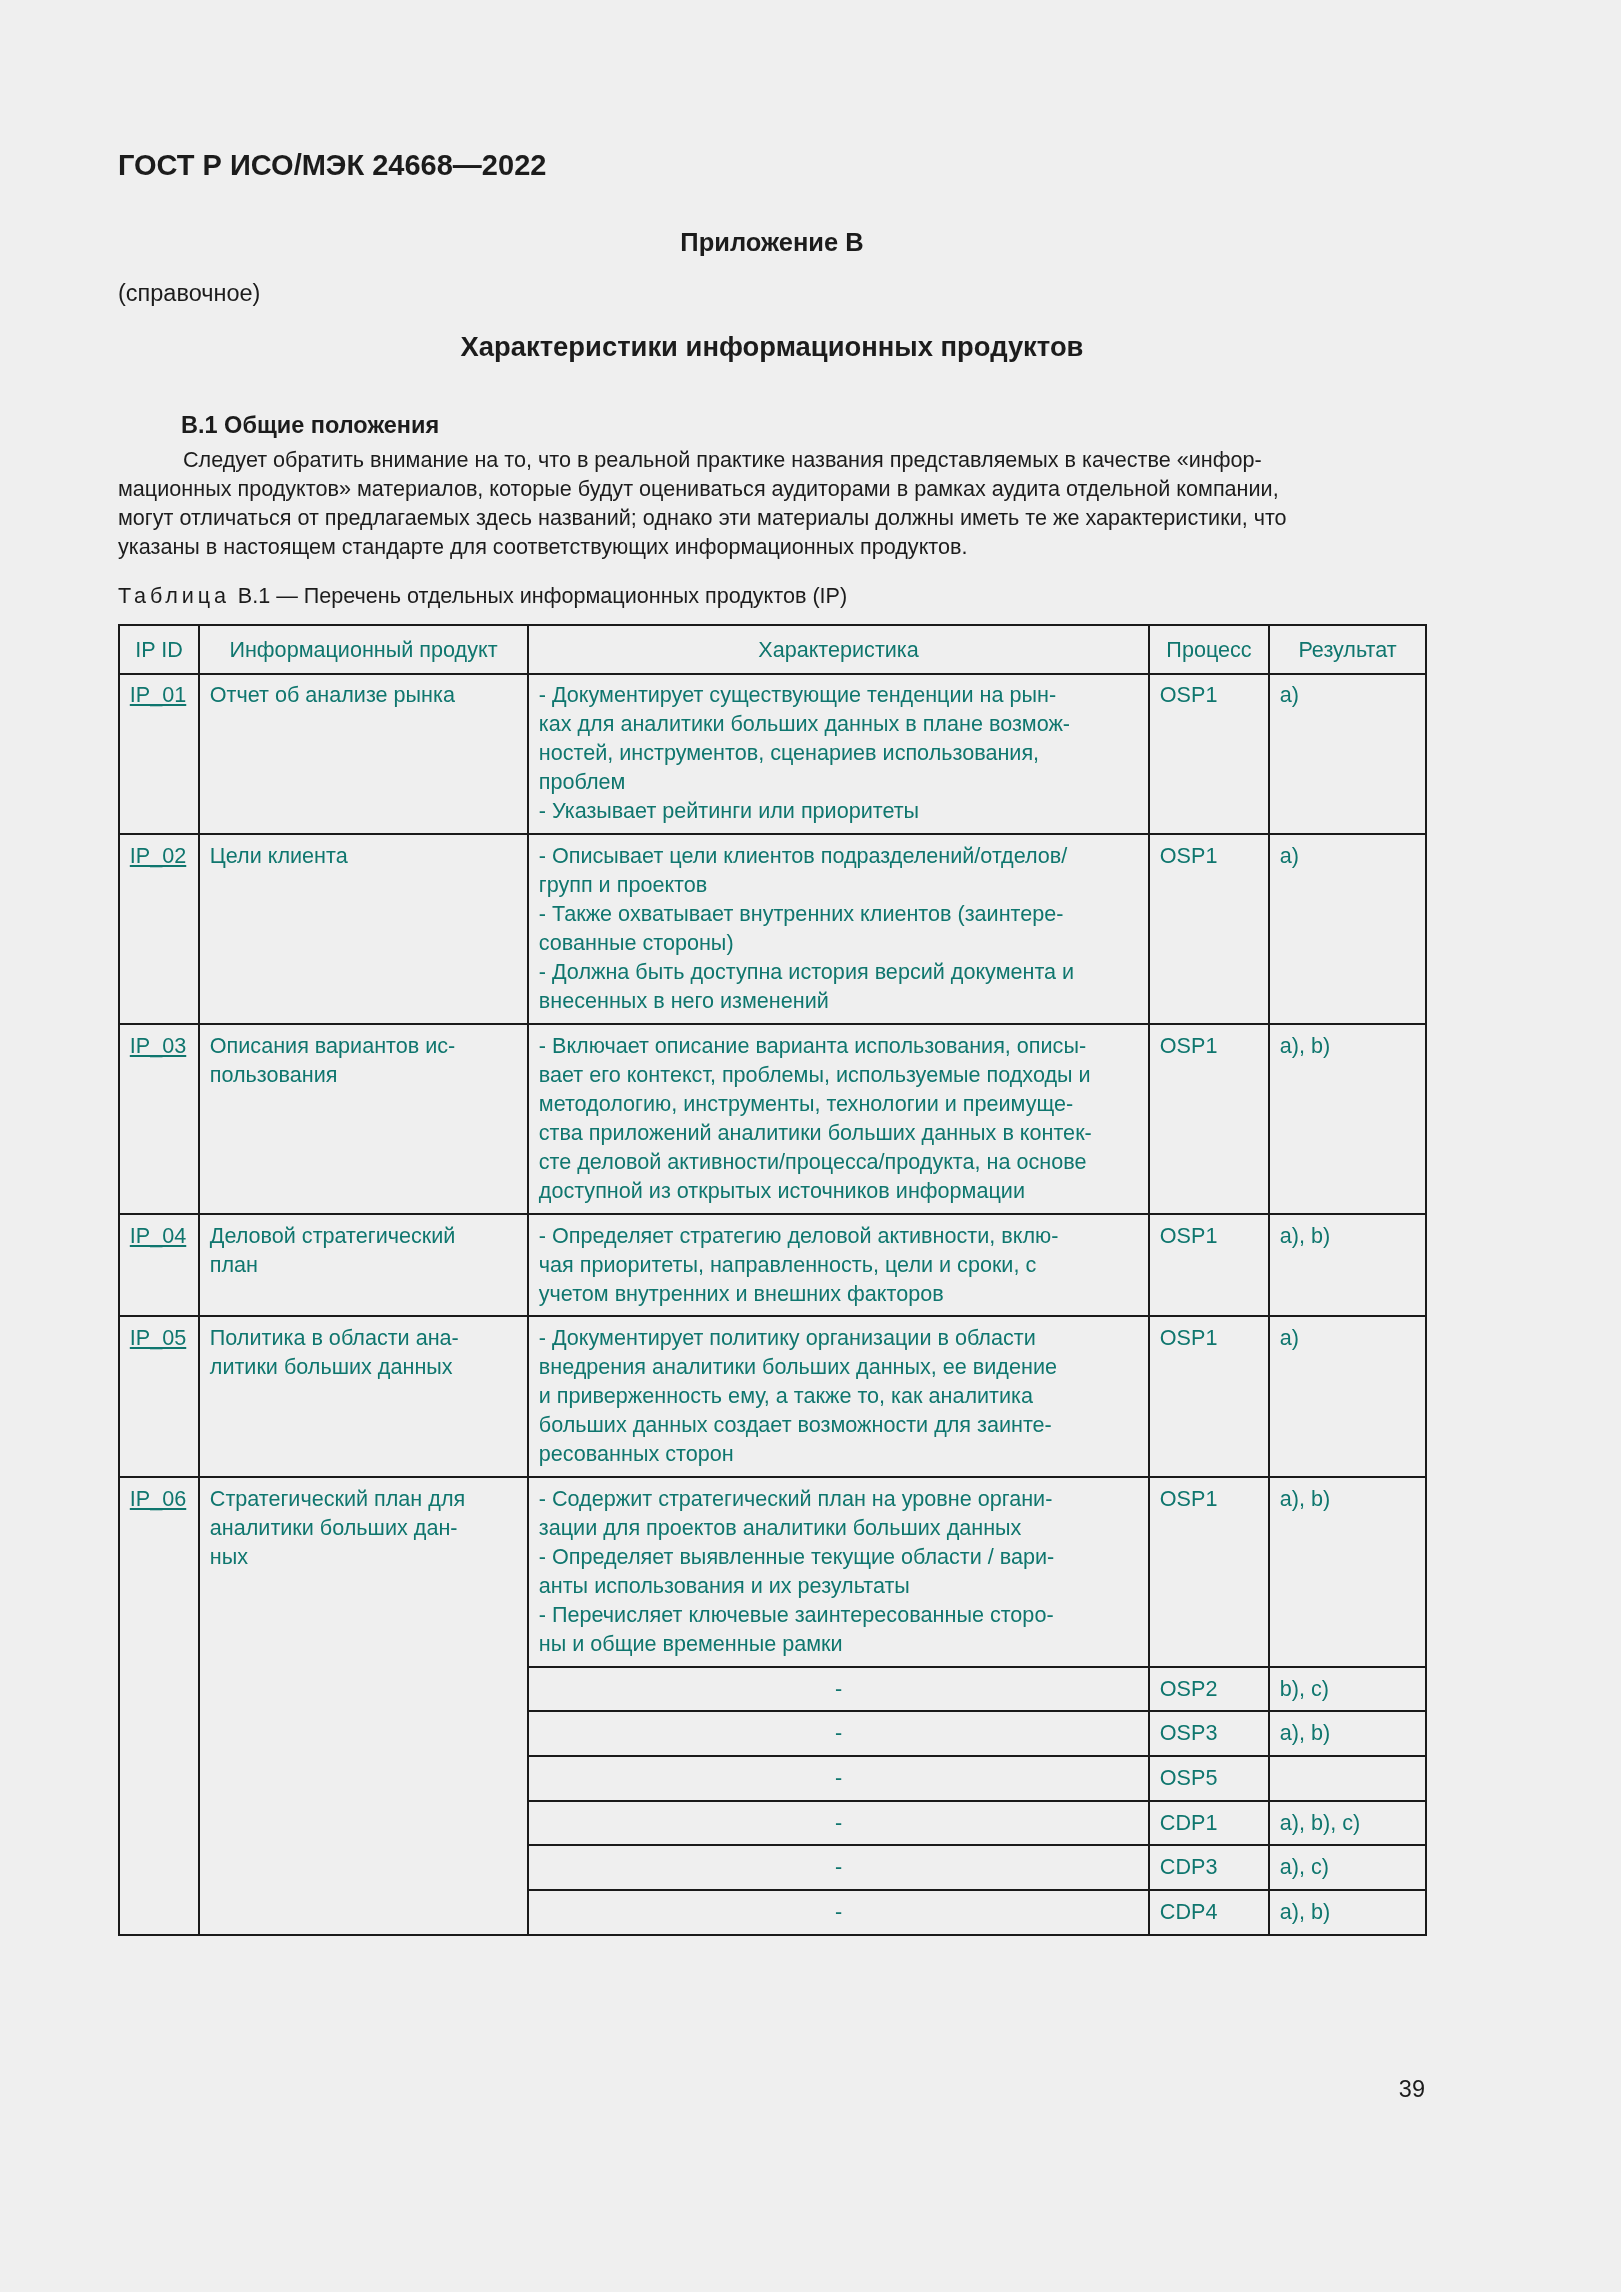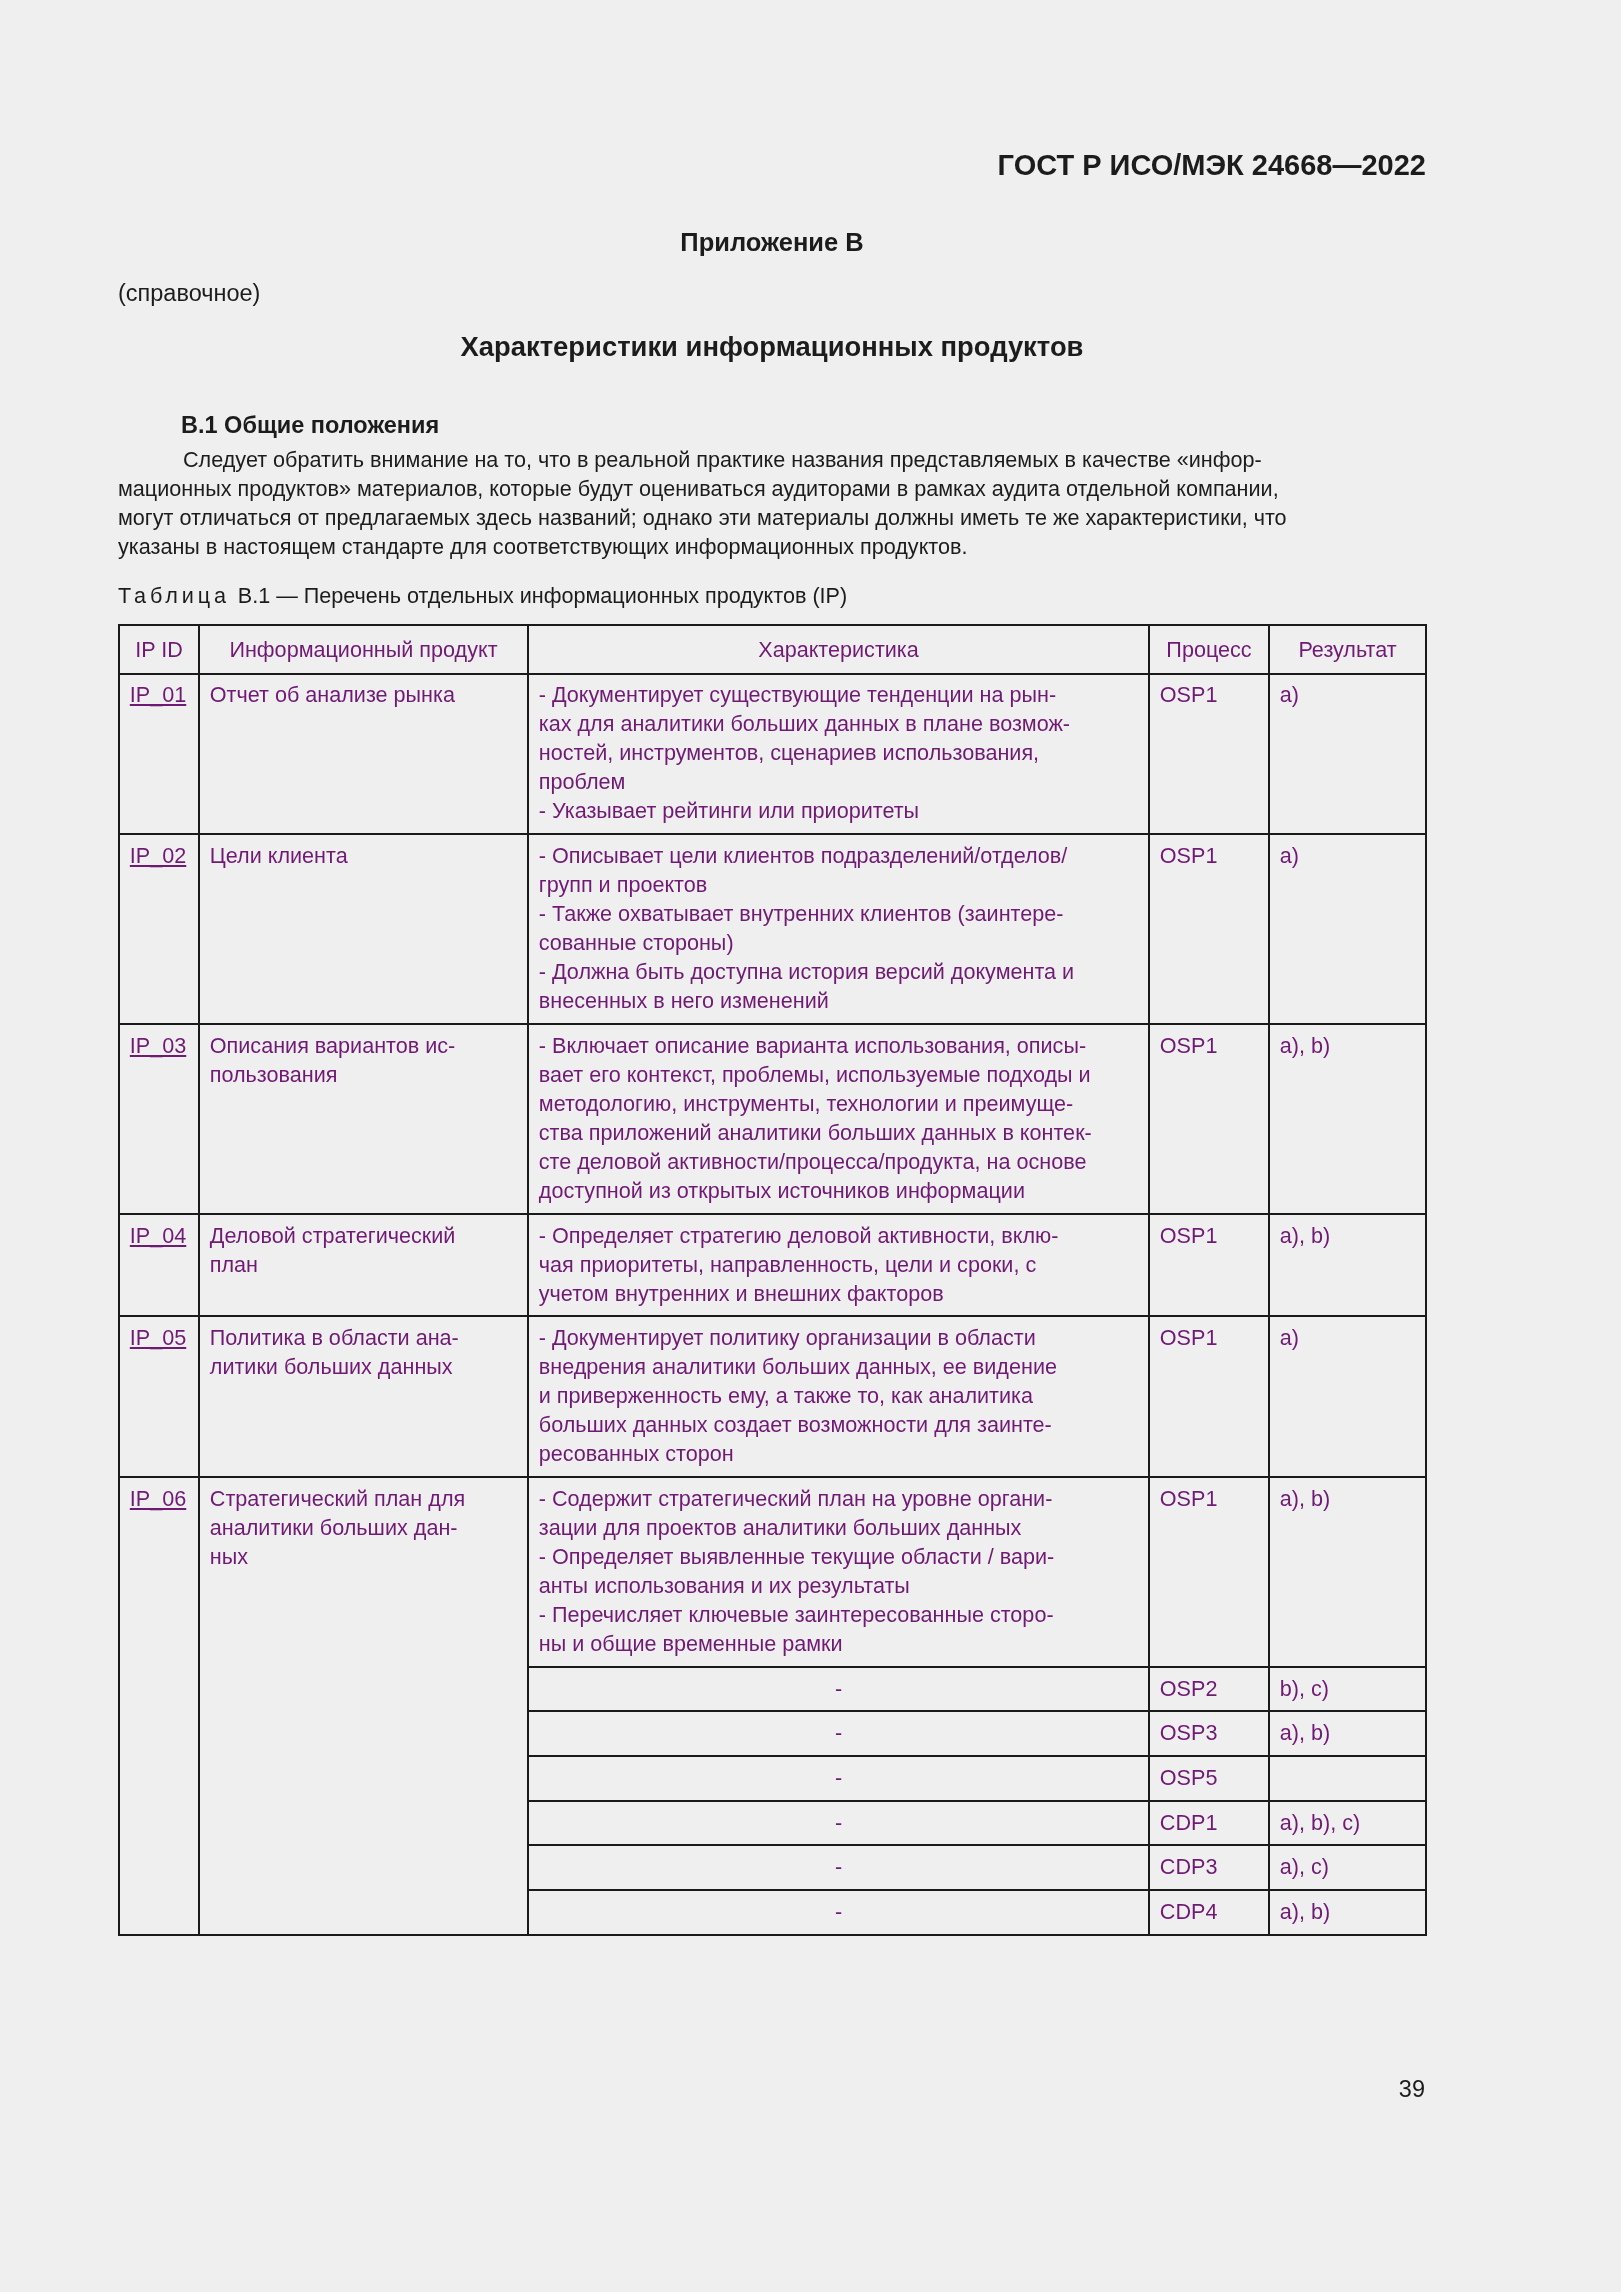--- a/index.html
+++ b/index.html
@@ -13,21 +13,20 @@
     overflow: hidden;
   }
   .content {
     position: absolute;
     left: 118px;
     top: 0;
     width: 1308px;
     padding-top: 149px;
   }
   .doc-header {
-    text-align: right;
     font-weight: bold;
     font-size: 29px;
     line-height: 33px;
   }
   .annex-title {
     margin-top: 45px;
     text-align: center;
     font-weight: bold;
     font-size: 25.5px;
     line-height: 31px;
@@ -66,21 +65,21 @@
     line-height: 27.4px;
   }
   .caption-label { letter-spacing: 3.9px; margin-right: 7.8px; }
   table.products {
     margin-top: 13.7px;
     width: 1308px;
     border-collapse: collapse;
     table-layout: fixed;
     font-size: 21.6px;
     line-height: 29px;
-    color: #701a75;
+    color: #0f766e;
   }
   table.products, table.products td, table.products th {
     border: 2px solid #1a1a1a;
   }
   table.products { border-width: 2.9px; }
   thead th {
     font-weight: normal;
     text-align: center;
     vertical-align: middle;
     height: 43px;

